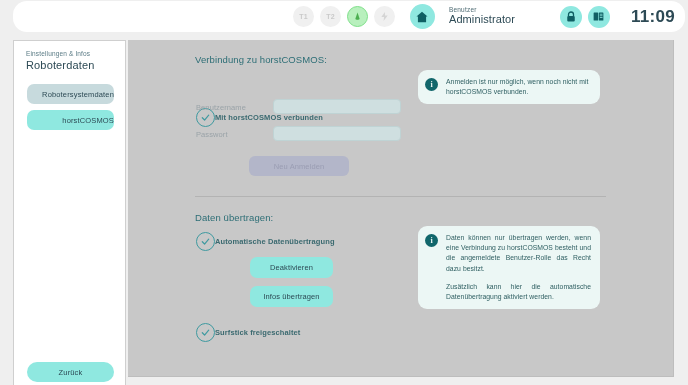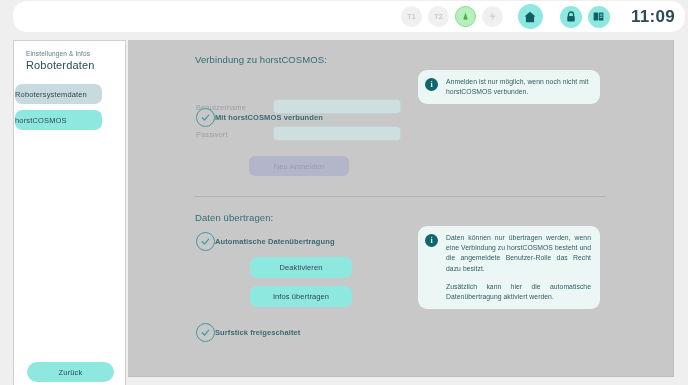--- a/index.html
+++ b/index.html
@@ -130,27 +130,27 @@
   .sb-title {
     position: absolute;
     left: 12px;
     top: 18px;
     font-size: 11px;
     color: #2d4a55;
     letter-spacing: .15px;
   }
   .sb-item {
     position: absolute;
-    left: 1px;
+    left: 13px;
     width: 87px;
     height: 20px;
     border-radius: 7px;
     display: flex;
     align-items: center;
-    justify-content: flex-start;
+    justify-content: flex-end;
     font-size: 7.5px;
     letter-spacing: .15px;
     box-sizing: border-box;
   }
   .sb-item-0 { top: 43px; background: #c7dadd; color: #2d4a55; }
   .sb-item-1 { top: 69px; background: #8fe8e0; color: #2d4a55; }
   .sb-back {
     position: absolute;
     left: 13px;
     bottom: 10px;
@@ -230,21 +230,21 @@
     background: #b3b6c9;
     display: flex;
     align-items: center;
     justify-content: center;
     font-size: 7.5px;
     color: #9a9db3;
     letter-spacing: .1px;
   }
   .btn-teal {
     position: absolute;
-    width: 102px;
+    width: 83px;
     height: 21px;
     border-radius: 7px;
     background: #8fe8e0;
     display: flex;
     align-items: center;
     justify-content: center;
     font-size: 7.5px;
     color: #2d4a55;
     letter-spacing: .1px;
   }
@@ -322,20 +322,24 @@
         </svg>
       </div>
     </div>
 
     <div class="home-btn">
       <svg width="14" height="14" viewBox="0 0 24 24">
         <path d="M12 3 L2.5 11 H5 V21 H19 V11 H21.5 Z" fill="#0f5f63"></path>
       </svg>
     </div>
 
+    <div class="user-block">
+      <div class="user-label">Benutzer</div>
+      <div class="user-name">Administrator</div>
+    </div>
 
     <div class="tb-icon-btn">
       <svg width="12" height="12" viewBox="0 0 24 24">
         <path d="M7 10 V7 a5 5 0 0 1 10 0 v3" fill="none" stroke="#0f5f63" stroke-width="2.6"></path>
         <rect x="4.5" y="10" width="15" height="11" rx="2.2" fill="#0f5f63"></rect>
       </svg>
     </div>
 
     <div class="tb-icon-btn">
       <svg width="13" height="13" viewBox="0 0 24 24">

